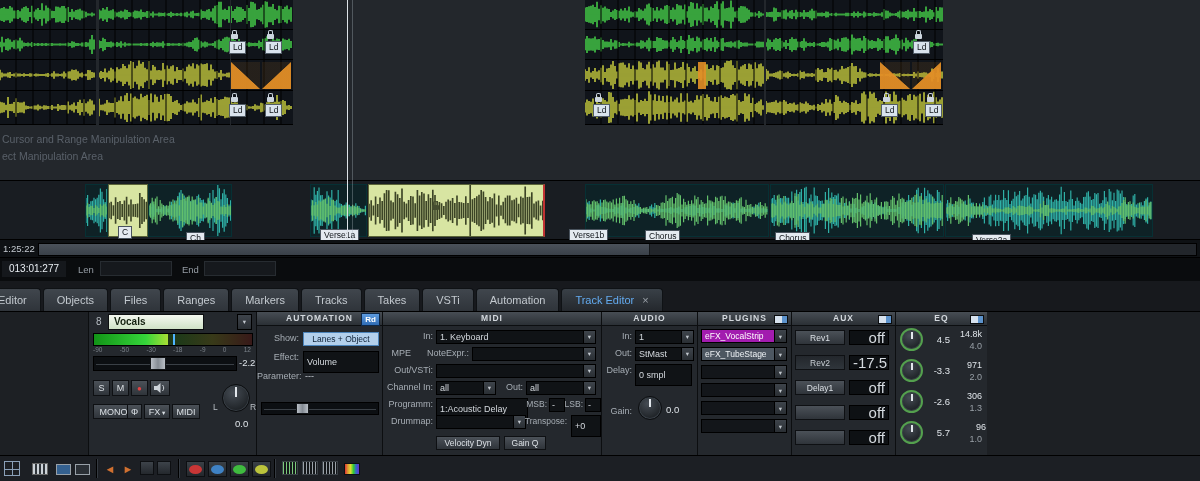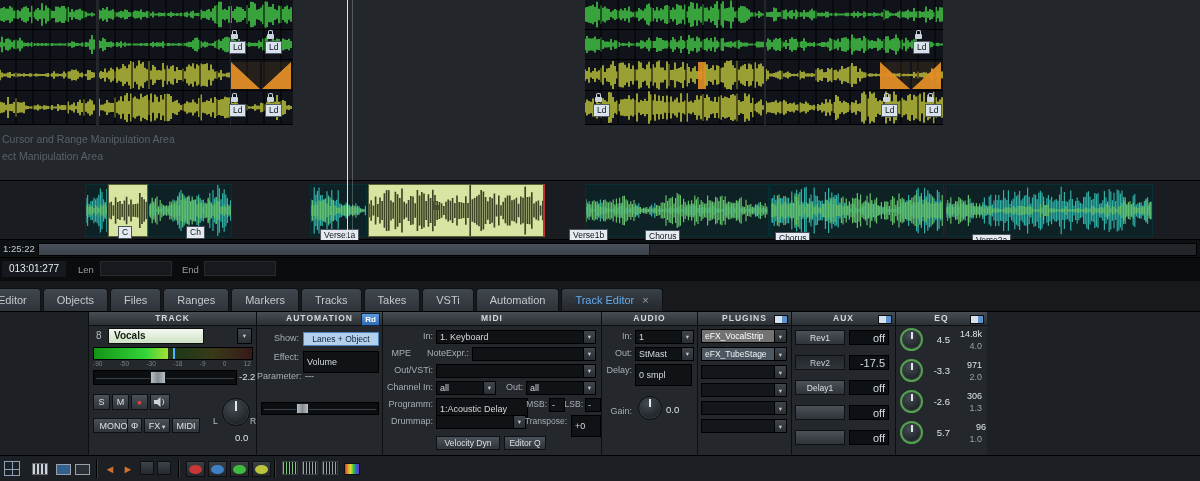--- a/index.html
+++ b/index.html
@@ -72,25 +72,25 @@
   .meter .peak{position:absolute;left:50%;top:0;bottom:0;width:2px;background:#4fb4ff}
   .scale{position:absolute;display:flex;justify-content:space-between;color:#7b828a;font-size:6.5px}
   .fader,.slider{position:absolute;background:#0c0f12;border:1px solid #000}
   .groove{position:absolute;left:2px;right:2px;top:50%;height:1px;background:#3a4046}
   .fthumb{position:absolute;top:0;bottom:0;background:linear-gradient(90deg,#b9bfc6,#848b93 50%,#b9bfc6);border:1px solid #14171a;box-sizing:border-box}
   .rdbtn{position:absolute;right:2px;top:1px;width:17px;height:11px;background:linear-gradient(#5d9be0,#2f6cb4);border:1px solid #0d2747;color:#fff;font-size:8px;font-weight:bold;line-height:11px;text-align:center;letter-spacing:0}
   .showbtn{position:absolute;background:#b3d0ec;border:1px solid #4c84ba;color:#0d2036;font-size:8.5px;line-height:12px;height:12px;text-align:center}
   .slot{position:absolute;display:flex;height:14px}
   .slot .stxt{flex:1;border:1px solid #000;font-size:8.5px;line-height:12px;padding:0 3px;white-space:nowrap;overflow:hidden;background:#13161a;color:#d4d9de}
   .slot .ddarr{border:1px solid #000;border-left:none;line-height:13px}
-  .slot.sel .stxt{background:#737373;color:#fff}
+  .slot.sel .stxt{background:#a21caf;color:#fff}
   .slot.fx2 .stxt{background:#4d5761;color:#eef2f5}
   .auxname{position:absolute;width:50px;height:15px;background:linear-gradient(#4b5158,#2f343a);border:1px solid #0e1013;color:#dbe0e5;font-size:8.5px;line-height:14px;text-align:center;box-sizing:border-box}
   .auxname.pressed{background:linear-gradient(#23272c,#2f353b);color:#c9cfd5}
-  .auxval{position:absolute;width:40px;height:15px;background:#0e1114;border:1px solid #000;color:#d4d9de;font-size:11px;line-height:14px;text-align:right;padding:0 3px;box-sizing:border-box}
+  .auxval{position:absolute;width:40px;height:15px;background:#0e1114;border:1px solid #000;color:#d4d9de;font-size:15px;line-height:14px;text-align:right;padding:0 3px;box-sizing:border-box}
   .shicon{position:absolute;right:3px;top:3px;width:12px;height:7px;background:linear-gradient(90deg,#d7e2ee 55%,#5d93cc 55%);border:1px solid #0b0d0f}
   .eqgain{position:absolute;color:#dfe4e9;font-size:9.5px;text-align:right;width:26px}
   .eqfreq{position:absolute;color:#dfe4e9;font-size:9px;text-align:right;width:32px}
   .eqq{position:absolute;color:#99a0a7;font-size:9px;text-align:right;width:32px}
   .commentsbox{position:absolute;left:3px;right:3px;top:3px;bottom:6px;background:#17191d;border:1px solid #000}
   
   #toolbar{position:absolute;left:0;top:455px;width:1200px;height:26px;background:#1c1f24;border-top:1px solid #000;box-sizing:border-box}
   .tsep{position:absolute;top:3px;width:1px;height:19px;background:#000;box-shadow:1px 0 0 #343a41}
   .tico{position:absolute;top:5px;box-sizing:border-box}
   .oval{width:13px;height:9px;border-radius:50%;margin:3px auto 0}
@@ -355,21 +355,21 @@
           <svg width="206" height="51">
             <path d="M0.0 18.5L0.0 32.5M1.6 14.9L1.6 36.1M3.2 20.5L3.2 30.5M4.8 18.7L4.8 32.3M6.4 19.2L6.4 31.8M8.0 22.0L8.0 29.0M9.6 17.8L9.6 33.2M11.2 19.9L11.2 31.1M12.8 21.7L12.8 29.3M14.4 16.4L14.4 34.6M16.0 18.6L16.0 32.4M17.6 16.8L17.6 34.2M19.2 15.4L19.2 35.6M20.8 20.0L20.8 31.0M22.4 14.8L22.4 36.2M24.0 13.4L24.0 37.6M25.6 17.8L25.6 33.2M27.2 17.5L27.2 33.5M28.8 21.5L28.8 29.5M30.4 23.6L30.4 27.4M32.0 21.5L32.0 29.5M33.6 18.4L33.6 32.6M35.2 21.5L35.2 29.5M36.8 17.0L36.8 34.0M38.4 12.5L38.4 38.5M40.0 20.1L40.0 30.9M41.6 21.2L41.6 29.8M43.2 11.4L43.2 39.6M44.8 9.7L44.8 41.3M46.4 19.6L46.4 31.4M48.0 15.5L48.0 35.5M49.6 9.8L49.6 41.2M51.2 15.0L51.2 36.0M52.8 10.1L52.8 40.9M54.4 15.2L54.4 35.8M56.0 14.8L56.0 36.2M57.6 4.9L57.6 46.1M59.2 13.1L59.2 37.9M60.8 15.0L60.8 36.0M62.4 5.2L62.4 45.8M64.0 19.0L64.0 32.0M65.6 15.8L65.6 35.2M67.2 13.8L67.2 37.2M68.8 6.7L68.8 44.3M70.4 11.3L70.4 39.7M72.0 9.7L72.0 41.3M73.6 5.9L73.6 45.1M75.2 15.5L75.2 35.5M76.8 13.4L76.8 37.6M78.4 10.8L78.4 40.2M80.0 9.9L80.0 41.1M81.6 2.6L81.6 48.4M83.2 11.8L83.2 39.2M84.8 18.4L84.8 32.6M86.4 12.6L86.4 38.4M88.0 9.3L88.0 41.7M89.6 9.7L89.6 41.3M91.2 14.2L91.2 36.8M92.8 7.8L92.8 43.2M94.4 5.7L94.4 45.3M96.0 7.4L96.0 43.6M97.6 11.7L97.6 39.3M99.2 20.3L99.2 30.7M100.8 13.3L100.8 37.7M102.4 9.9L102.4 41.1M104.0 14.6L104.0 36.4M105.6 11.8L105.6 39.2M107.2 16.7L107.2 34.3M108.8 14.8L108.8 36.2M110.4 14.2L110.4 36.8M112.0 15.8L112.0 35.2M113.6 9.6L113.6 41.4M115.2 1.8L115.2 49.2M116.8 15.9L116.8 35.1M118.4 7.1L118.4 43.9M120.0 15.9L120.0 35.1M121.6 17.0L121.6 34.0M123.2 14.6L123.2 36.4M124.8 5.5L124.8 45.5M126.4 14.0L126.4 37.0M128.0 20.5L128.0 30.5M129.6 16.0L129.6 35.0M131.2 12.5L131.2 38.5M132.8 15.8L132.8 35.2M134.4 17.7L134.4 33.3M136.0 18.8L136.0 32.2M137.6 12.1L137.6 38.9M139.2 11.7L139.2 39.3M140.8 7.5L140.8 43.5M142.4 6.3L142.4 44.7M144.0 11.4L144.0 39.6M145.6 14.9L145.6 36.1M147.2 13.9L147.2 37.1M148.8 8.1L148.8 42.9M150.4 9.2L150.4 41.8M152.0 8.1L152.0 42.9M153.6 18.8L153.6 32.2M155.2 18.1L155.2 32.9M156.8 15.2L156.8 35.8M158.4 6.0L158.4 45.0M160.0 12.3L160.0 38.7M161.6 17.4L161.6 33.6M163.2 4.1L163.2 46.9M164.8 6.6L164.8 44.4M166.4 15.3L166.4 35.7M168.0 7.7L168.0 43.3M169.6 15.9L169.6 35.1M171.2 4.6L171.2 46.4M172.8 5.5L172.8 45.5M174.4 8.5L174.4 42.5M176.0 5.6L176.0 45.4M177.6 12.1L177.6 38.9M179.2 17.1L179.2 33.9M180.8 19.0L180.8 32.0M182.4 19.9L182.4 31.1M184.0 19.7L184.0 31.3M185.6 19.0L185.6 32.0M187.2 10.4L187.2 40.6M188.8 9.1L188.8 41.9M190.4 19.4L190.4 31.6M192.0 18.2L192.0 32.8M193.6 19.3L193.6 31.7M195.2 17.3L195.2 33.7M196.8 20.3L196.8 30.7M198.4 16.1L198.4 34.9M200.0 13.4L200.0 37.6M201.6 12.3L201.6 38.7M203.2 20.3L203.2 30.7M204.8 16.5L204.8 34.5" stroke="#2fb0a6" stroke-width="1.2000000000000002"></path>
             <path d="M0.0 22.5L0.0 28.5M1.6 22.1L1.6 28.9M3.2 17.7L3.2 33.3M4.8 12.3L4.8 38.7M6.4 21.1L6.4 29.9M8.0 18.8L8.0 32.2M9.6 16.0L9.6 35.0M11.2 16.4L11.2 34.6M12.8 11.9L12.8 39.1M14.4 13.4L14.4 37.6M16.0 14.7L16.0 36.3M17.6 16.4L17.6 34.6M19.2 19.2L19.2 31.8M20.8 19.8L20.8 31.2M22.4 9.9L22.4 41.1M24.0 18.8L24.0 32.2M25.6 21.4L25.6 29.6M27.2 18.9L27.2 32.1M28.8 21.2L28.8 29.8M30.4 18.0L30.4 33.0M32.0 21.4L32.0 29.6M33.6 20.1L33.6 30.9M35.2 21.6L35.2 29.4M36.8 19.5L36.8 31.5M38.4 23.4L38.4 27.6M40.0 20.8L40.0 30.2M41.6 23.1L41.6 27.9M43.2 21.2L43.2 29.8M44.8 20.7L44.8 30.3M46.4 23.3L46.4 27.7M48.0 23.4L48.0 27.6M49.6 22.3L49.6 28.7M51.2 23.8L51.2 27.2M52.8 23.6L52.8 27.4M54.4 24.0L54.4 27.0M56.0 24.5L56.0 26.5M57.6 24.0L57.6 27.0M59.2 22.4L59.2 28.6M60.8 22.4L60.8 28.6M62.4 21.9L62.4 29.1M64.0 23.1L64.0 27.9M65.6 23.7L65.6 27.3M67.2 20.9L67.2 30.1M68.8 22.3L68.8 28.7M70.4 23.5L70.4 27.5M72.0 20.9L72.0 30.1M73.6 20.2L73.6 30.8M75.2 20.9L75.2 30.1M76.8 20.9L76.8 30.1M78.4 21.6L78.4 29.4M80.0 22.0L80.0 29.0M81.6 21.6L81.6 29.4M83.2 20.6L83.2 30.4M84.8 21.8L84.8 29.2M86.4 22.5L86.4 28.5M88.0 24.5L88.0 26.5M89.6 23.9L89.6 27.1M91.2 24.4L91.2 26.6M92.8 23.9L92.8 27.1M94.4 18.8L94.4 32.2M96.0 22.4L96.0 28.6M97.6 16.0L97.6 35.0M99.2 20.0L99.2 31.0M100.8 19.9L100.8 31.1M102.4 19.8L102.4 31.2M104.0 23.5L104.0 27.5M105.6 23.1L105.6 27.9M107.2 23.6L107.2 27.4M108.8 23.7L108.8 27.3M110.4 24.5L110.4 26.5M112.0 24.3L112.0 26.7M113.6 24.5L113.6 26.5M115.2 24.0L115.2 27.0M116.8 23.5L116.8 27.5M118.4 23.8L118.4 27.2M120.0 21.3L120.0 29.7M121.6 24.5L121.6 26.5M123.2 24.3L123.2 26.7M124.8 24.5L124.8 26.5M126.4 24.2L126.4 26.8M128.0 24.0L128.0 27.0M129.6 24.3L129.6 26.7M131.2 23.4L131.2 27.6M132.8 22.9L132.8 28.1M134.4 24.4L134.4 26.6M136.0 24.1L136.0 26.9M137.6 24.5L137.6 26.5M139.2 22.6L139.2 28.4M140.8 22.8L140.8 28.2M142.4 24.5L142.4 26.5M144.0 23.4L144.0 27.6M145.6 20.7L145.6 30.3M147.2 20.9L147.2 30.1M148.8 22.6L148.8 28.4M150.4 23.8L150.4 27.2M152.0 23.3L152.0 27.7M153.6 22.7L153.6 28.3M155.2 21.5L155.2 29.5M156.8 23.3L156.8 27.7M158.4 21.9L158.4 29.1M160.0 19.1L160.0 31.9M161.6 16.5L161.6 34.5M163.2 20.2L163.2 30.8M164.8 23.6L164.8 27.4M166.4 21.1L166.4 29.9M168.0 21.8L168.0 29.2M169.6 23.0L169.6 28.0M171.2 24.3L171.2 26.7M172.8 21.6L172.8 29.4M174.4 20.9L174.4 30.1M176.0 18.1L176.0 32.9M177.6 14.9L177.6 36.1M179.2 12.2L179.2 38.8M180.8 20.3L180.8 30.7M182.4 17.0L182.4 34.0M184.0 16.2L184.0 34.8M185.6 20.7L185.6 30.3M187.2 17.4L187.2 33.6M188.8 21.8L188.8 29.2M190.4 22.6L190.4 28.4M192.0 22.7L192.0 28.3M193.6 17.5L193.6 33.5M195.2 21.8L195.2 29.2M196.8 21.5L196.8 29.5M198.4 21.8L198.4 29.2M200.0 14.8L200.0 36.2M201.6 21.6L201.6 29.4M203.2 17.6L203.2 33.4M204.8 16.9L204.8 34.1" stroke="#63c06b" stroke-width="1.2000000000000002"></path>
           </svg>
         </div>
       </div>
   </div>
   <span class="lockicon lock-dark" style="position:absolute;left:430px;top:205px"></span>
 
   <span class="clabel" style="left:118px;top:226px">C</span>
-  <span class="clabel" style="left:186px;top:226px">Ch</span>
+  <span class="clabel" style="left:186px;top:232px">Ch</span>
   <span class="clabel" style="left:320px;top:229px">Verse1a</span>
   <span class="clabel" style="left:569px;top:229px">Verse1b</span>
   <span class="clabel" style="left:645px;top:230px">Chorus</span>
   <span class="clabel" style="left:775px;top:232px">Chorus</span>
   <span class="clabel" style="left:972px;top:234px">Verse2a</span>
 
   <div id="playcursor"></div>
 </div>
 
 <div id="scrollrow">
@@ -398,21 +398,20 @@
     <div class="tab">Takes</div>
     <div class="tab">VSTi</div>
     <div class="tab">Automation</div>
     <div class="tab active"><span>Track Editor</span><span class="close">×</span></div>
   </div>
 </div>
 
 <div id="panel">
 
   <div class="section" style="left:88px;width:168px">
-    <div class="shead">TRACK</div>
     <div class="scontent">
       <span class="trknum" style="left:7px;top:4px">8</span>
       <span class="trkname" style="left:19px;top:2px;width:84px">Vocals</span>
       <span class="sqarr" style="left:148px;top:2px"></span>
       <div class="meter" style="left:4px;top:21px;width:158px;height:11px">
         <div class="grad"></div>
           <div class="fill"></div>
           <div class="peak"></div>
       </div>
       <div class="scale" style="left:4px;top:34px;width:158px">
@@ -501,21 +500,21 @@
       <span class="lbl" style="left:180px;top:73px;width:20px;font-size:8.5px">LSB:</span>
       <div class="box" style="left:202px;top:72px;width:10px;padding:0 2px">-</div>
       <span class="lbl" style="left:0;top:90px;width:50px">Drummap:</span>
       <div class="dd" style="left:53px;top:89px;width:88px">
           <span class="txt"></span>
           <span class="ddarr"></span>
         </div>
       <span class="lbl" style="left:140px;top:90px;width:44px;font-size:8.5px">Transpose:</span>
       <div class="box" style="left:188px;top:89px;width:22px">+0</div>
       <div class="btn" style="left:53px;top:110px;width:64px;height:14px;line-height:13px;font-size:8.5px">Velocity Dyn</div>
-      <div class="btn" style="left:121px;top:110px;width:42px;height:14px;line-height:13px;font-size:8.5px">Editor Q</div>
+      <div class="btn" style="left:121px;top:110px;width:42px;height:14px;line-height:13px;font-size:8.5px">Gain Q</div>
     </div>
   </div>
 
   <div class="section" style="left:601px;width:96px">
     <div class="shead">AUDIO</div>
     <div class="scontent">
       <span class="lbl" style="left:0;top:5px;width:30px">In:</span>
       <div class="dd" style="left:33px;top:4px;width:57px">
           <span class="txt">1</span>
           <span class="ddarr"></span>

